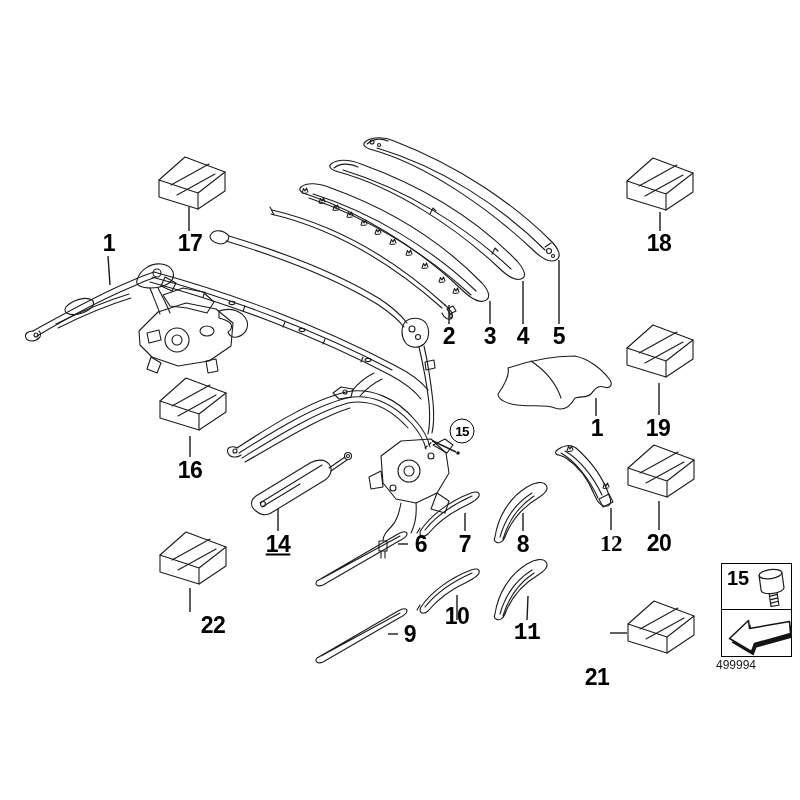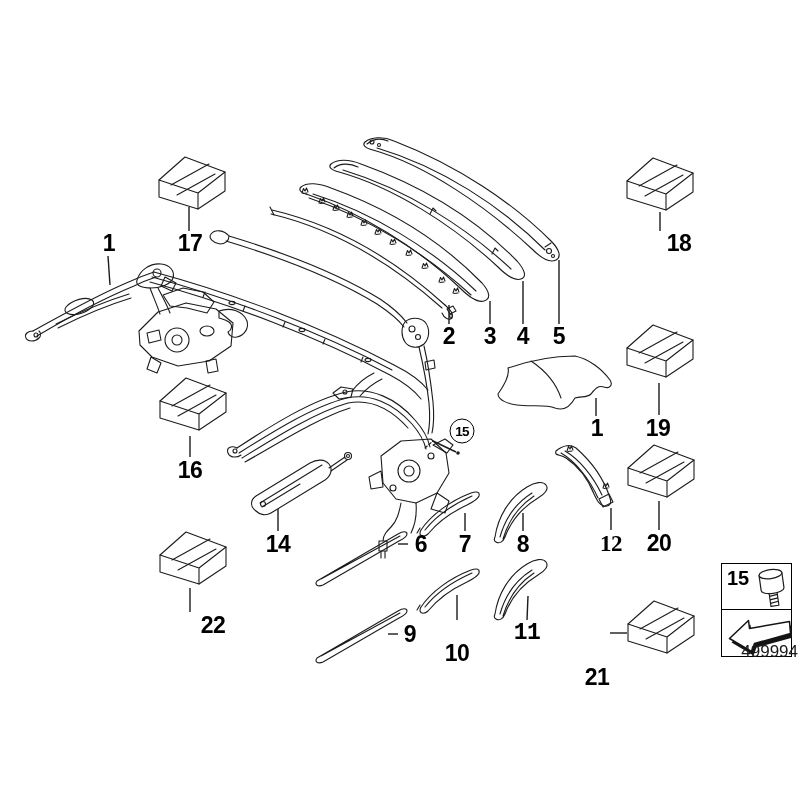--- a/index.html
+++ b/index.html
@@ -11,22 +11,22 @@
            color:#000;letter-spacing:-0.5px;pointer-events:auto;line-height:1;}
   .callout.circled{width:23px;height:23px;border:1.7px solid #000;border-radius:50%;
            font-size:13.5px;display:flex;align-items:center;justify-content:center;letter-spacing:-0.8px;}
   #legend-card{position:absolute;left:721px;top:563px;width:71px;height:94px;
            border:1.6px solid #000;box-sizing:border-box;background:#fff;}
   #legend-top{position:relative;height:46px;border-bottom:1.6px solid #000;box-sizing:border-box;}
   #legend-top .lbl{position:absolute;left:5px;top:3px;font-weight:bold;font-size:20px;color:#000;}
   #legend-top svg{position:absolute;right:2px;top:1px;}
   #legend-bottom{position:relative;height:46px;}
   #legend-bottom svg{position:absolute;left:1px;top:0px;}
-  #footer-code{position:absolute;left:716px;top:642px;width:82px;text-align:right;
-           font-size:17px;color:#1a1a1a;}
+  #footer-code{position:absolute;left:716px;top:658px;width:82px;text-align:left;
+           font-size:12px;color:#1a1a1a;}
   .ink{stroke:#1c1c1c;fill:none;stroke-width:1.1;stroke-linecap:round;stroke-linejoin:round;}
   .leader{stroke:#1c1c1c;stroke-width:1.4;}
 </style>
 </head>
 <body>
 
 <div id="stage">
 
 <svg id="art" width="800" height="800" viewBox="0 0 800 800">
   <defs>
@@ -206,38 +206,38 @@
         <use href="#kitbox" transform="translate(193 404)"></use>
         <use href="#kitbox" transform="translate(661 471)"></use>
         <use href="#kitbox" transform="translate(193 558)"></use>
         <use href="#kitbox" transform="translate(661 627)"></use>
       </g>
 </svg>
 
 <div id="callout-layer">
       <div class="callout" style="left: 109px; top: 243px;">1</div>
       <div class="callout" style="left: 190px; top: 243px;">17</div>
-      <div class="callout" style="left: 659px; top: 243px; margin-left: 20px;">18</div>
+      <div class="callout" style="left: 659px; top: 243px;">18</div>
       <div class="callout" style="left: 449px; top: 336px;">2</div>
       <div class="callout" style="left: 490px; top: 336px;">3</div>
       <div class="callout" style="left: 523px; top: 336px;">4</div>
       <div class="callout" style="left: 559px; top: 336px;">5</div>
       <div class="callout" style="left: 597px; top: 428px;">1</div>
       <div class="callout" style="left: 658px; top: 428px; text-align: center;">19</div>
       <div class="callout circled" style="left: 462px; top: 431px;">15</div>
       <div class="callout" style="left: 190px; top: 470px;">16</div>
       <div class="callout" style="left: 421px; top: 544px;">6</div>
       <div class="callout" style="left: 465px; top: 544px;">7</div>
       <div class="callout" style="left: 523px; top: 544px;">8</div>
       <div class="callout" style="left: 611px; top: 543px; font-family: Liberation Serif, serif;">12</div>
-      <div class="callout" style="left: 278px; top: 544px;">14</div>
+      <div class="callout" style="left: 278px; top: 544px; text-decoration: underline;">14</div>
       <div class="callout" style="left: 659px; top: 543px;">20</div>
       <div class="callout" style="left: 188px; top: 625px; margin-left: 25px;">22</div>
       <div class="callout" style="left: 410px; top: 634px;">9</div>
-      <div class="callout" style="left: 457px; top: 653px;">10</div>
+      <div class="callout" style="left: 457px; top: 616px;">10</div>
       <div class="callout" style="left: 527px; top: 633px; font-family: Liberation Mono, monospace;">11</div>
       <div class="callout" style="left: 597px; top: 633px; margin-top: 44px;">21</div>
     </div>
 
 <div id="legend-card">
   <div id="legend-top">
     <span class="lbl">15</span>
     <svg width="34" height="46" viewBox="0 0 34 46">
       <g transform="rotate(-8 17 20)" stroke="#1c1c1c" fill="#fff" stroke-width="1.2" stroke-linecap="round">
         <path d="M 5.5 9 L 5.5 24 A 11.5 4.5 0 0 0 28.5 24 L 28.5 9"></path>

